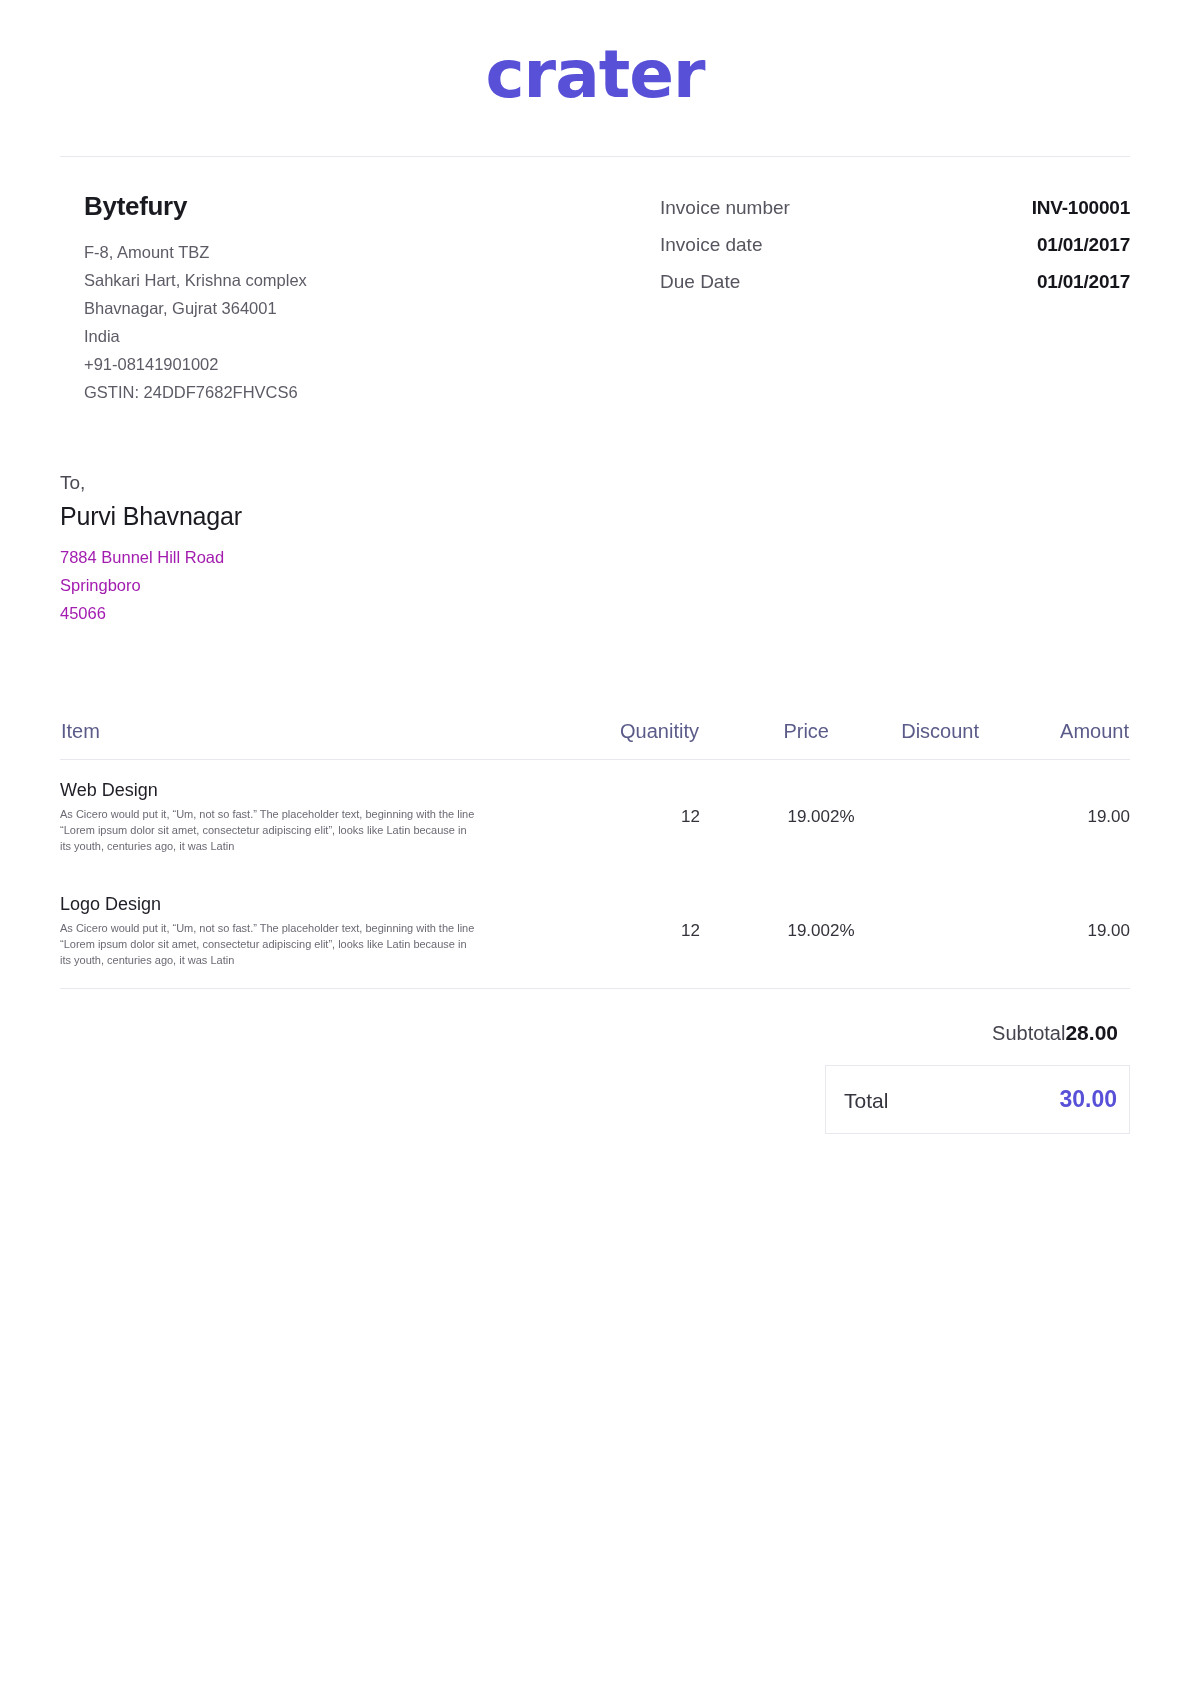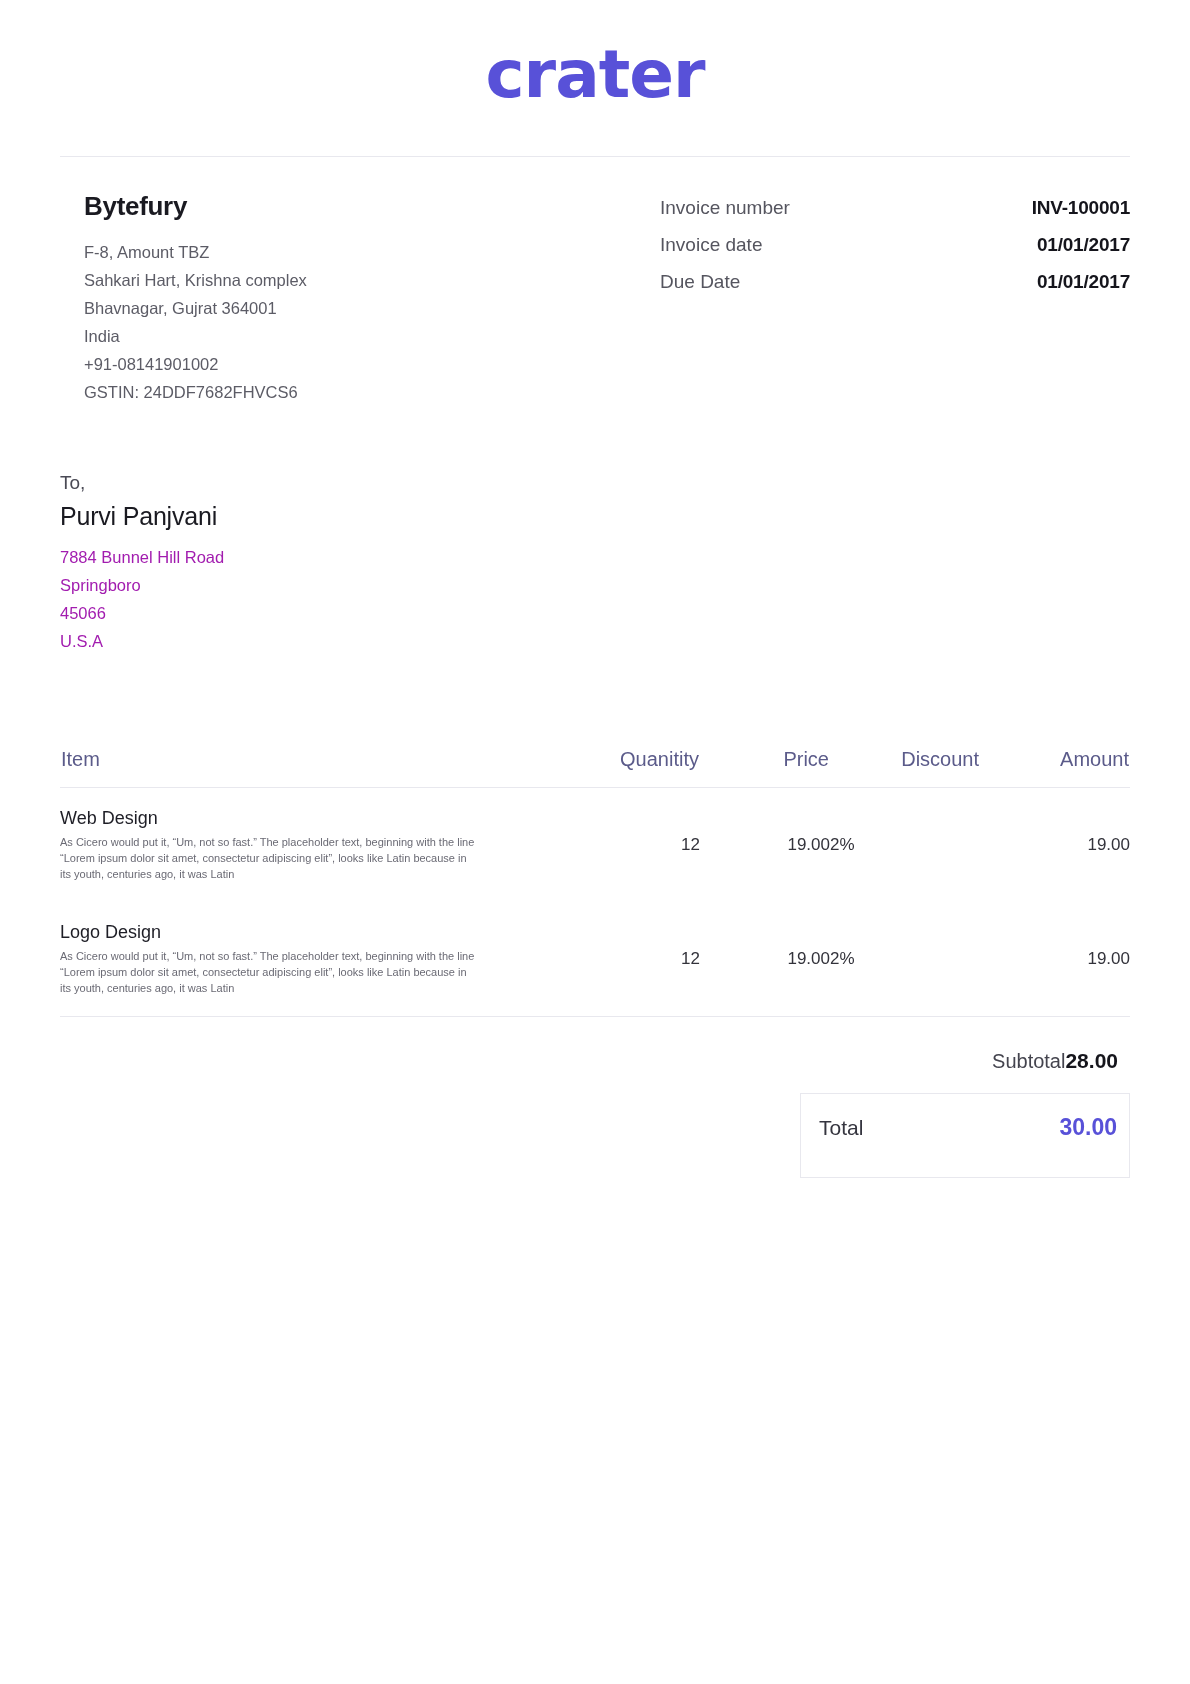--- a/index.html
+++ b/index.html
@@ -169,22 +169,23 @@
   .totals-value {
     font-size: 21px;
     font-weight: 700;
     color: #15151c;
   }
   .total-box {
     margin-top: 14px;
     border: 1px solid #e8e8ee;
     display: flex;
     justify-content: space-between;
-    align-items: center;
-    padding: 20px 12px 36px 18px;
+    align-items: flex-end;
+    padding: 20px 12px 20px 18px;
+    margin-left: 25px;
   }
   .total-box .totals-label { font-size: 21px; color: #35353f; }
   .total-box .totals-value { font-size: 23px; color: #5851d8; font-weight: 700; }
 </style>
 </head>
 <body>
 
 <div class="page">
 
   <div class="logo-wrap">
@@ -217,26 +218,25 @@
       </div>
       <div class="meta-row">
         <span class="meta-label">Due Date</span>
         <span class="meta-value">01/01/2017</span>
       </div>
     </div>
   </div>
 
   <div class="billto">
     <div class="billto-to">To,</div>
-    <div class="billto-name">Purvi Panjvani</div>
+    <div class="billto-name">Purvi Bhavnagar</div>
     <div class="billto-addr">
       <div>7884 Bunnel Hill Road</div>
       <div>Springboro</div>
       <div>45066</div>
-      <div>U.S.A</div>
     </div>
   </div>
 
   <table class="items">
     <thead>
       <tr>
         <th class="th-item">Item</th>
         <th class="th-qty th-num">Quanitity</th>
         <th class="th-price th-num">Price</th>
         <th class="th-disc th-num">Discount</th>

